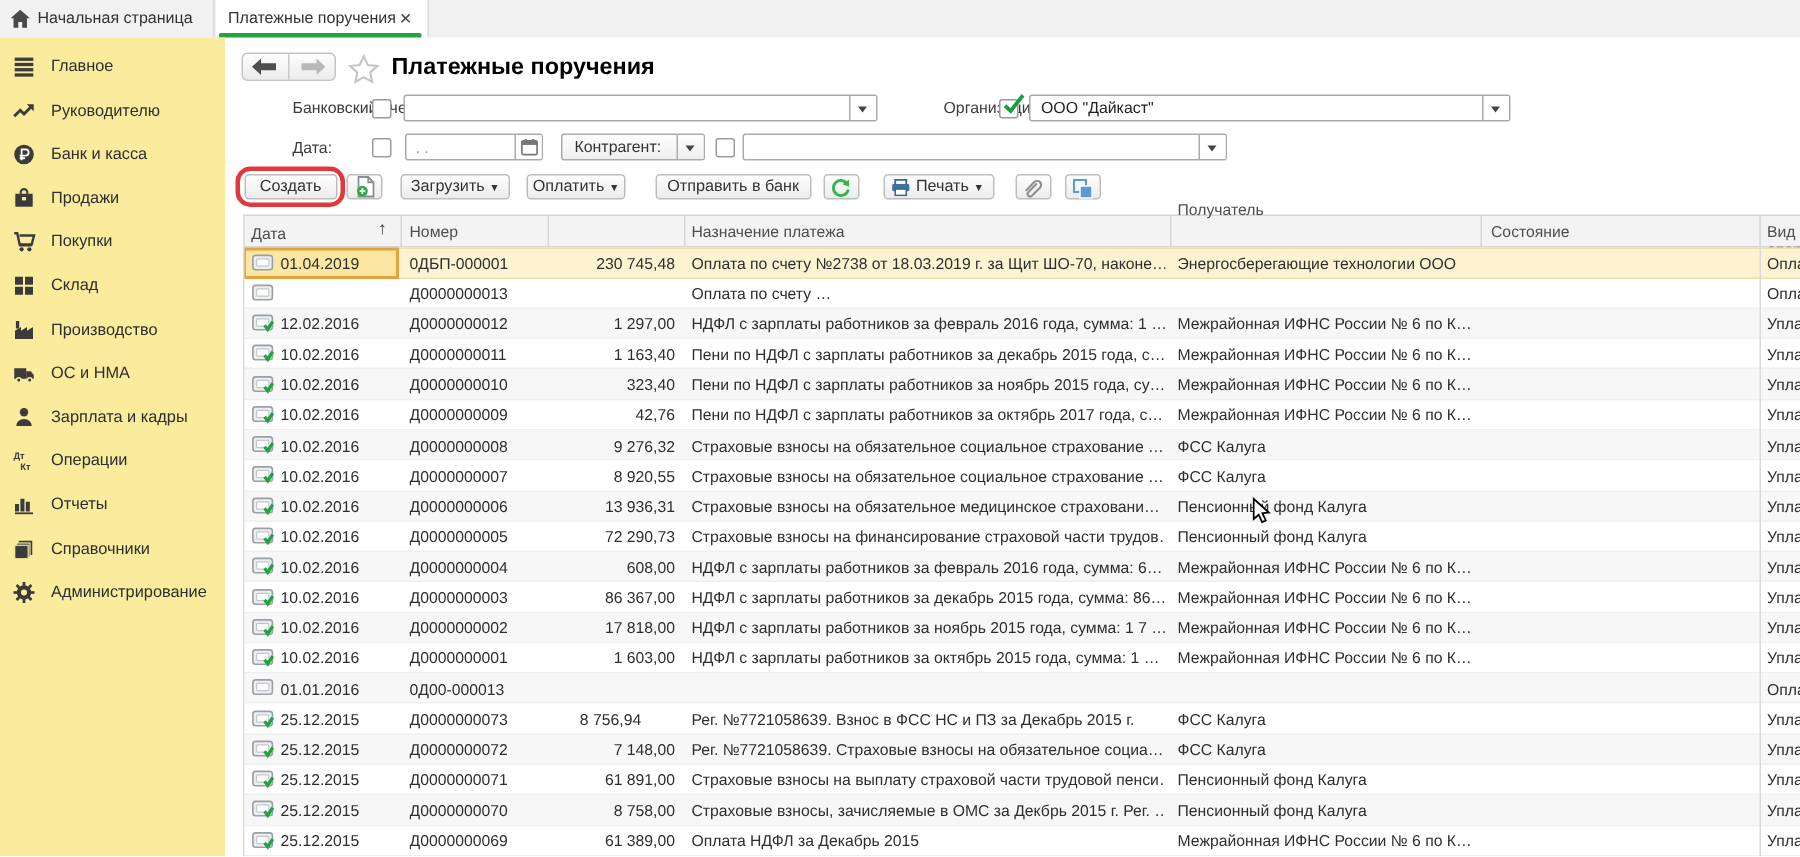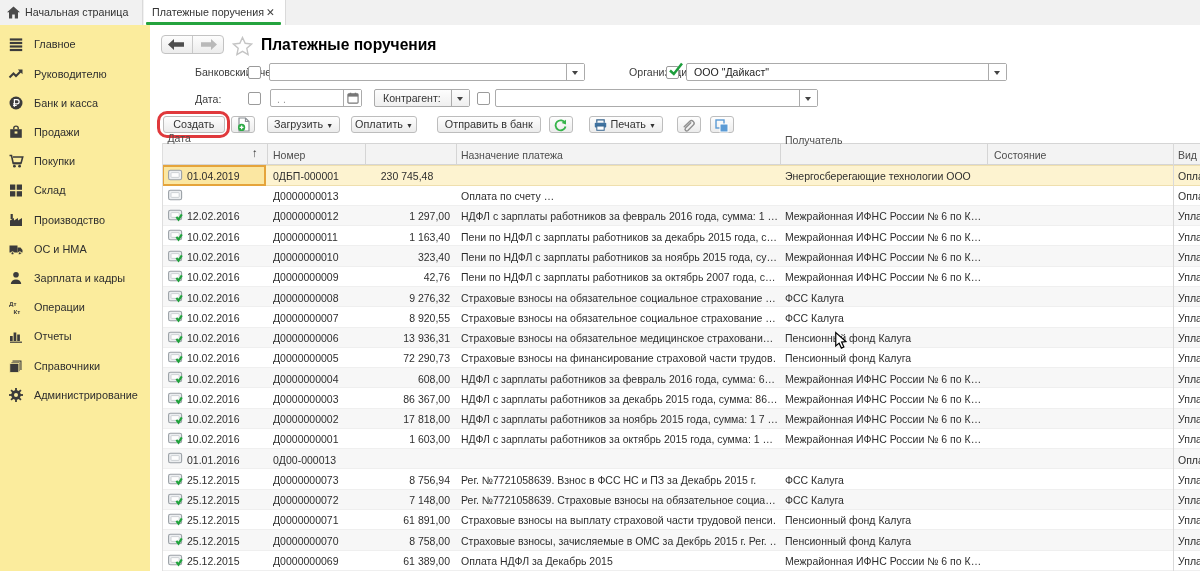--- a/index.html
+++ b/index.html
@@ -227,21 +227,21 @@
 <div class="btn abs" style="left:677px;top:116px;width:24px;"></div>
 <svg class="abs" style="left:681px;top:117px" width="16" height="16" viewBox="0 0 16 16">
       <path d="M3.2 9.8 L8.6 4.4 a2.6 2.6 0 0 1 3.7 3.7 L6.9 13.5 a1.7 1.7 0 0 1-2.4-2.4 L9.8 5.8" fill="none" stroke="#8f8f8f" stroke-width="1.4" stroke-linecap="round"></path>
     </svg>
 <div class="btn abs" style="left:710px;top:116px;width:24px;"></div>
 <svg class="abs" style="left:714.5px;top:119px" width="14" height="14" viewBox="0 0 14 14">
       <rect x="1" y="1" width="8" height="8" fill="none" stroke="#5b9bd5" stroke-width="1.4"></rect>
       <rect x="5" y="5" width="8" height="8" fill="#5b9bd5" stroke="#fff" stroke-width="1"></rect>
     </svg>
 <div class="abs" style="left:162px;top:143px;width:1038px;height:22.4px;background:#f3f3f3;border:1px solid #d5d5d5;border-right:none;"></div>
-<div class="hcell abs" style="left:167.5px;top:132px;text-align:center;">Дата</div>
+<div class="hcell abs" style="left:167.5px;top:150px;text-align:center;">Дата</div>
 <div class="hcell abs" style="left:273px;top:148.5px;">Номер</div>
 <div class="hcell abs" style="left:370px;top:148.5px;margin-top:25px;">Сумма</div>
 <div class="hcell abs" style="left:461px;top:148.5px;">Назначение платежа</div>
 <div class="hcell abs" style="left:785px;top:134px;">Получатель</div>
 <div class="hcell abs" style="left:994px;top:148.5px;">Состояние</div>
 <div class="hcell abs" style="left:1178px;top:148.5px;">Вид операции</div>
 <div class="abs" style="left:252px;top:147px;font-size:11.5px;color:#333;">↑</div>
 <div class="abs" style="left:266.5px;top:144px;width:1px;height:20.5px;background:#d5d5d5;"></div>
 <div class="abs" style="left:364.5px;top:144px;width:1px;height:20.5px;background:#d5d5d5;"></div>
 <div class="abs" style="left:456px;top:144px;width:1px;height:20.5px;background:#d5d5d5;"></div>
@@ -249,21 +249,22 @@
 <div class="abs" style="left:986.5px;top:144px;width:1px;height:20.5px;background:#d5d5d5;"></div>
 <div class="abs" style="left:1172.5px;top:144px;width:1px;height:20.5px;background:#d5d5d5;"></div>
 <div class="abs" style="left:162px;top:165.40px;width:1038px;height:20.27px;background:#fdf3d0;border-top:1px solid #efdfae;border-bottom:1px solid #efdfae;"></div>
 <div class="abs" style="left:162px;top:165.40px;width:103.5px;height:20.27px;background:#fbe7a2;border:2px solid #e5a43b;"></div>
 <svg class="abs" style="left:168px;top:168.60px" width="15" height="13" viewBox="0 0 15 13">
       <rect x="0.6" y="1.2" width="13" height="9.6" rx="1.8" fill="#eceef0" stroke="#9aa0a6" stroke-width="1.1"></rect>
       <rect x="3" y="3.6" width="8.2" height="4.8" rx="0.8" fill="#fdfdfd" stroke="#c3c7cc" stroke-width="0.8"></rect>
     </svg>
 <div class="cell abs" style="left:187px;top:169.90px;">01.04.2019</div>
 <div class="cell abs" style="left:273px;top:169.90px;">0ДБП-000001</div>
-<div class="cell abs" style="left:364px;top:169.90px;width:86px;text-align:center;">230 745,48</div>
+<div class="cell abs" style="left:364px;top:169.90px;width:86px;text-align:right;">230 745,48</div>
+<div class="cell abs" style="left:461px;top:169.90px;width:316px;">Оплата по счету №2738 от 18.03.2019 г. за Щит ШО-70, наконе…</div>
 <div class="cell abs" style="left:785px;top:169.90px;width:197px;">Энергосберегающие технологии ООО</div>
 <div class="cell abs" style="left:1178px;top:169.90px;width:26px;">Оплата</div>
 <div class="abs" style="left:162px;top:185.67px;width:1038px;height:20.27px;background:#fff;border-bottom:1px solid #efefef;"></div>
 <svg class="abs" style="left:168px;top:188.87px" width="15" height="13" viewBox="0 0 15 13">
       <rect x="0.6" y="1.2" width="13" height="9.6" rx="1.8" fill="#eceef0" stroke="#9aa0a6" stroke-width="1.1"></rect>
       <rect x="3" y="3.6" width="8.2" height="4.8" rx="0.8" fill="#fdfdfd" stroke="#c3c7cc" stroke-width="0.8"></rect>
     </svg>
 <div class="cell abs" style="left:187px;top:190.17px;margin-top:40px;">24.09.2016</div>
 <div class="cell abs" style="left:273px;top:190.17px;">Д0000000013</div>
 <div class="cell abs" style="left:461px;top:190.17px;width:316px;">Оплата по счету …</div>
@@ -306,21 +307,21 @@
 <div class="cell abs" style="left:1178px;top:250.98px;width:26px;">Уплата</div>
 <div class="abs" style="left:162px;top:266.75px;width:1038px;height:20.27px;background:#fff;border-bottom:1px solid #efefef;"></div>
 <svg class="abs" style="left:168px;top:269.95px" width="15" height="13" viewBox="0 0 15 13">
       <rect x="0.6" y="1.2" width="13" height="9.6" rx="1.8" fill="#eceef0" stroke="#9aa0a6" stroke-width="1.1"></rect>
       <rect x="3" y="3.6" width="8.2" height="4.8" rx="0.8" fill="#fdfdfd" stroke="#c3c7cc" stroke-width="0.8"></rect>
       <path d="M8.4 7.8 l2.1 2.8 3.3-5.2" stroke="#1fa33c" stroke-width="2.1" fill="none"></path>
     </svg>
 <div class="cell abs" style="left:187px;top:271.25px;">10.02.2016</div>
 <div class="cell abs" style="left:273px;top:271.25px;">Д0000000009</div>
 <div class="cell abs" style="left:364px;top:271.25px;width:86px;text-align:right;">42,76</div>
-<div class="cell abs" style="left:461px;top:271.25px;width:316px;">Пени по НДФЛ с зарплаты работников за октябрь 2007 года, с…</div>
+<div class="cell abs" style="left:461px;top:271.25px;width:316px;">Пени по НДФЛ с зарплаты работников за октябрь 2017 года, с…</div>
 <div class="cell abs" style="left:785px;top:271.25px;width:197px;">Межрайонная ИФНС России № 6 по К…</div>
 <div class="cell abs" style="left:1178px;top:271.25px;width:26px;">Уплата</div>
 <div class="abs" style="left:162px;top:287.02px;width:1038px;height:20.27px;background:#f7f7f7;border-bottom:1px solid #efefef;"></div>
 <svg class="abs" style="left:168px;top:290.22px" width="15" height="13" viewBox="0 0 15 13">
       <rect x="0.6" y="1.2" width="13" height="9.6" rx="1.8" fill="#eceef0" stroke="#9aa0a6" stroke-width="1.1"></rect>
       <rect x="3" y="3.6" width="8.2" height="4.8" rx="0.8" fill="#fdfdfd" stroke="#c3c7cc" stroke-width="0.8"></rect>
       <path d="M8.4 7.8 l2.1 2.8 3.3-5.2" stroke="#1fa33c" stroke-width="2.1" fill="none"></path>
     </svg>
 <div class="cell abs" style="left:187px;top:291.52px;">10.02.2016</div>
 <div class="cell abs" style="left:273px;top:291.52px;">Д0000000008</div>
@@ -421,21 +422,21 @@
 <div class="cell abs" style="left:273px;top:453.68px;">0Д00-000013</div>
 <div class="cell abs" style="left:1178px;top:453.68px;width:26px;">Оплата</div>
 <div class="abs" style="left:162px;top:469.45px;width:1038px;height:20.27px;background:#fff;border-bottom:1px solid #efefef;"></div>
 <svg class="abs" style="left:168px;top:472.65px" width="15" height="13" viewBox="0 0 15 13">
       <rect x="0.6" y="1.2" width="13" height="9.6" rx="1.8" fill="#eceef0" stroke="#9aa0a6" stroke-width="1.1"></rect>
       <rect x="3" y="3.6" width="8.2" height="4.8" rx="0.8" fill="#fdfdfd" stroke="#c3c7cc" stroke-width="0.8"></rect>
       <path d="M8.4 7.8 l2.1 2.8 3.3-5.2" stroke="#1fa33c" stroke-width="2.1" fill="none"></path>
     </svg>
 <div class="cell abs" style="left:187px;top:473.95px;">25.12.2015</div>
 <div class="cell abs" style="left:273px;top:473.95px;">Д0000000073</div>
-<div class="cell abs" style="left:364px;top:473.95px;width:86px;text-align:right;">8 756,94</div>
+<div class="cell abs" style="left:364px;top:473.95px;width:86px;text-align:center;">8 756,94</div>
 <div class="cell abs" style="left:461px;top:473.95px;width:316px;">Рег. №7721058639. Взнос в ФСС НС и ПЗ за Декабрь 2015 г.</div>
 <div class="cell abs" style="left:785px;top:473.95px;width:197px;">ФСС Калуга</div>
 <div class="cell abs" style="left:1178px;top:473.95px;width:26px;">Уплата</div>
 <div class="abs" style="left:162px;top:489.72px;width:1038px;height:20.27px;background:#f7f7f7;border-bottom:1px solid #efefef;"></div>
 <svg class="abs" style="left:168px;top:492.92px" width="15" height="13" viewBox="0 0 15 13">
       <rect x="0.6" y="1.2" width="13" height="9.6" rx="1.8" fill="#eceef0" stroke="#9aa0a6" stroke-width="1.1"></rect>
       <rect x="3" y="3.6" width="8.2" height="4.8" rx="0.8" fill="#fdfdfd" stroke="#c3c7cc" stroke-width="0.8"></rect>
       <path d="M8.4 7.8 l2.1 2.8 3.3-5.2" stroke="#1fa33c" stroke-width="2.1" fill="none"></path>
     </svg>
 <div class="cell abs" style="left:187px;top:494.22px;">25.12.2015</div>

